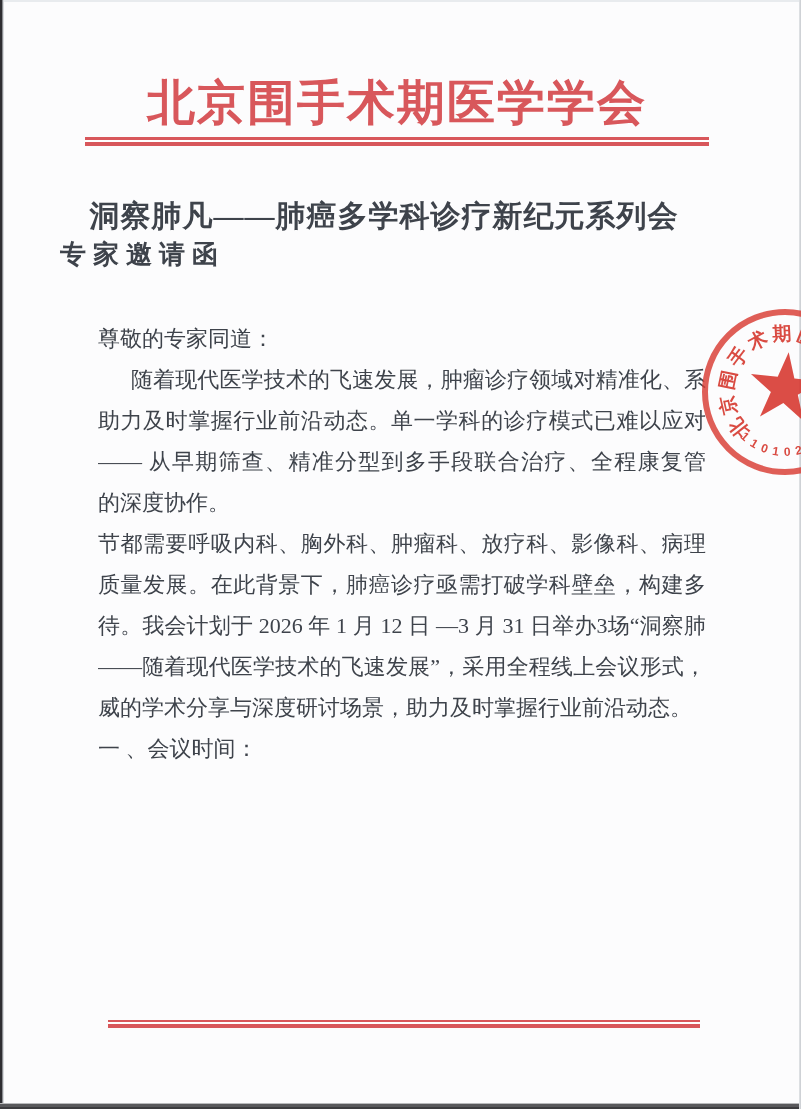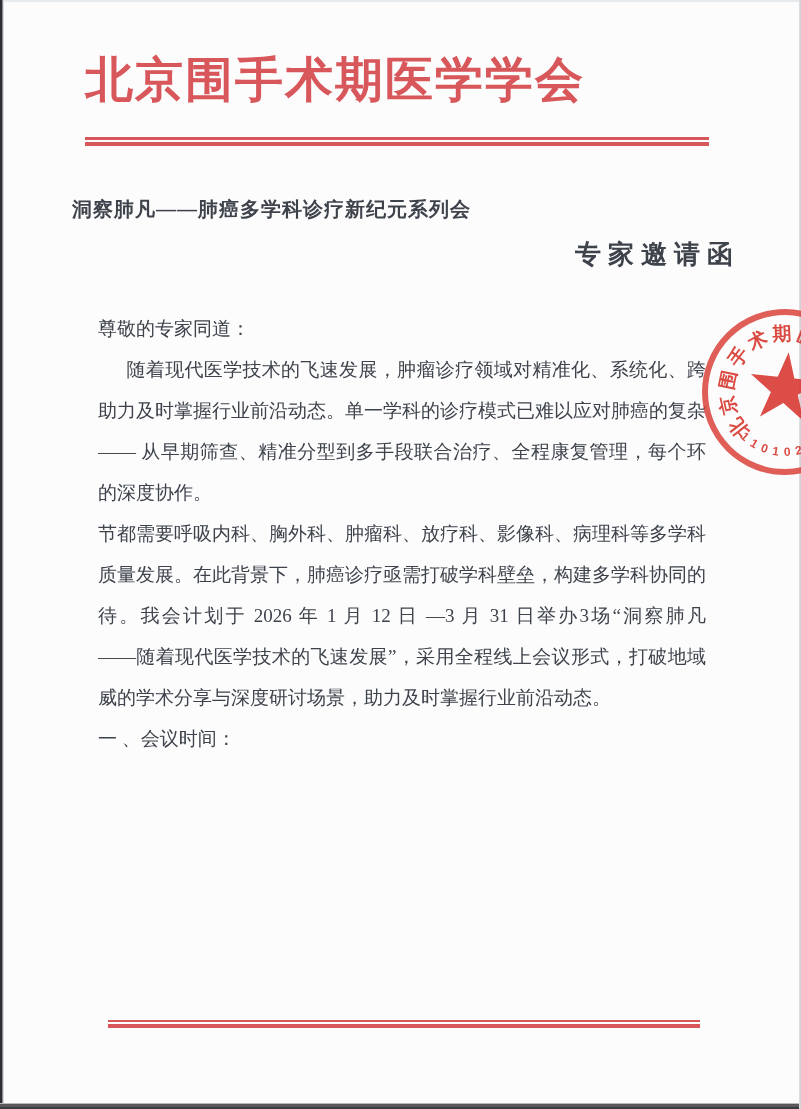--- a/index.html
+++ b/index.html
@@ -14,55 +14,55 @@
   
   .edge-left{position:absolute;left:0;top:0;width:4px;height:1109px;
     background:linear-gradient(to right,#2e2e32 0 2px,#8a8c90 2px 3px,#d8dadd 3px 4px);}
   .edge-bottom{position:absolute;left:0;bottom:0;width:801px;height:6px;
     background:linear-gradient(to bottom,#b9babc 0 1px,#59595c 1px 4px,#3c3c3f 4px 6px);}
   .edge-top{position:absolute;left:0;top:0;width:801px;height:2px;background:#e8ebee;}
   .edge-right{position:absolute;right:0;top:0;width:2px;height:1109px;
     background:linear-gradient(to right,#e2e5e8,#c9ccd0);}
 
   .society-name{
-    position:absolute;left:85px;top:48px;width:624px;
-    text-align:left;
+    position:absolute;left:85px;top:71px;width:624px;
+    text-align:center;
     font-size:48px;font-weight:bold;letter-spacing:2px;
     color:var(--red,#d8575b);
     white-space:nowrap;
   }
   .rule{position:absolute;}
   .rule-header{
     left:85px;top:137px;width:624px;height:9px;
     background:linear-gradient(to bottom,var(--red,#d8575b) 0 3px,#ffffff 3px 5px,var(--red,#d8575b) 5px 9px);
   }
   .rule-footer{
     left:108px;top:1020px;width:592px;height:8px;
     background:linear-gradient(to bottom,var(--red,#d8575b) 0 2px,#ffffff 2px 4px,var(--red,#d8575b) 4px 8px);
   }
 
   .doc-title{
-    position:absolute;left:72px;top:196px;width:680px;
-    text-align:left;
-    font-size:20px;font-weight:bold;letter-spacing:1px;
+    position:absolute;left:44px;top:196px;width:680px;
+    text-align:center;
+    font-size:30px;font-weight:bold;letter-spacing:1px;
     color:var(--ink,#3e434b);
     white-space:nowrap;
   }
   .doc-subtitle{
     position:absolute;left:60px;top:237px;width:680px;
-    text-align:right;
+    text-align:left;
     font-size:26px;font-weight:bold;letter-spacing:7px;
     color:var(--ink,#3e434b);
     white-space:nowrap;
   }
 
   .body-text{
-    position:absolute;left:98px;top:308px;width:608px;
+    position:absolute;left:98px;top:318px;width:608px;
     color:var(--ink,#3e434b);
-    font-size:19px;
+    font-size:22px;
   }
   .body-text .line{
     height:41px;line-height:41px;
     overflow:hidden;
     text-align:justify;
     white-space:nowrap;
   }
   .body-text .line.fill{text-align-last:justify;white-space:normal;}
   .body-text .line.indent{text-indent:1.5em;}
 

